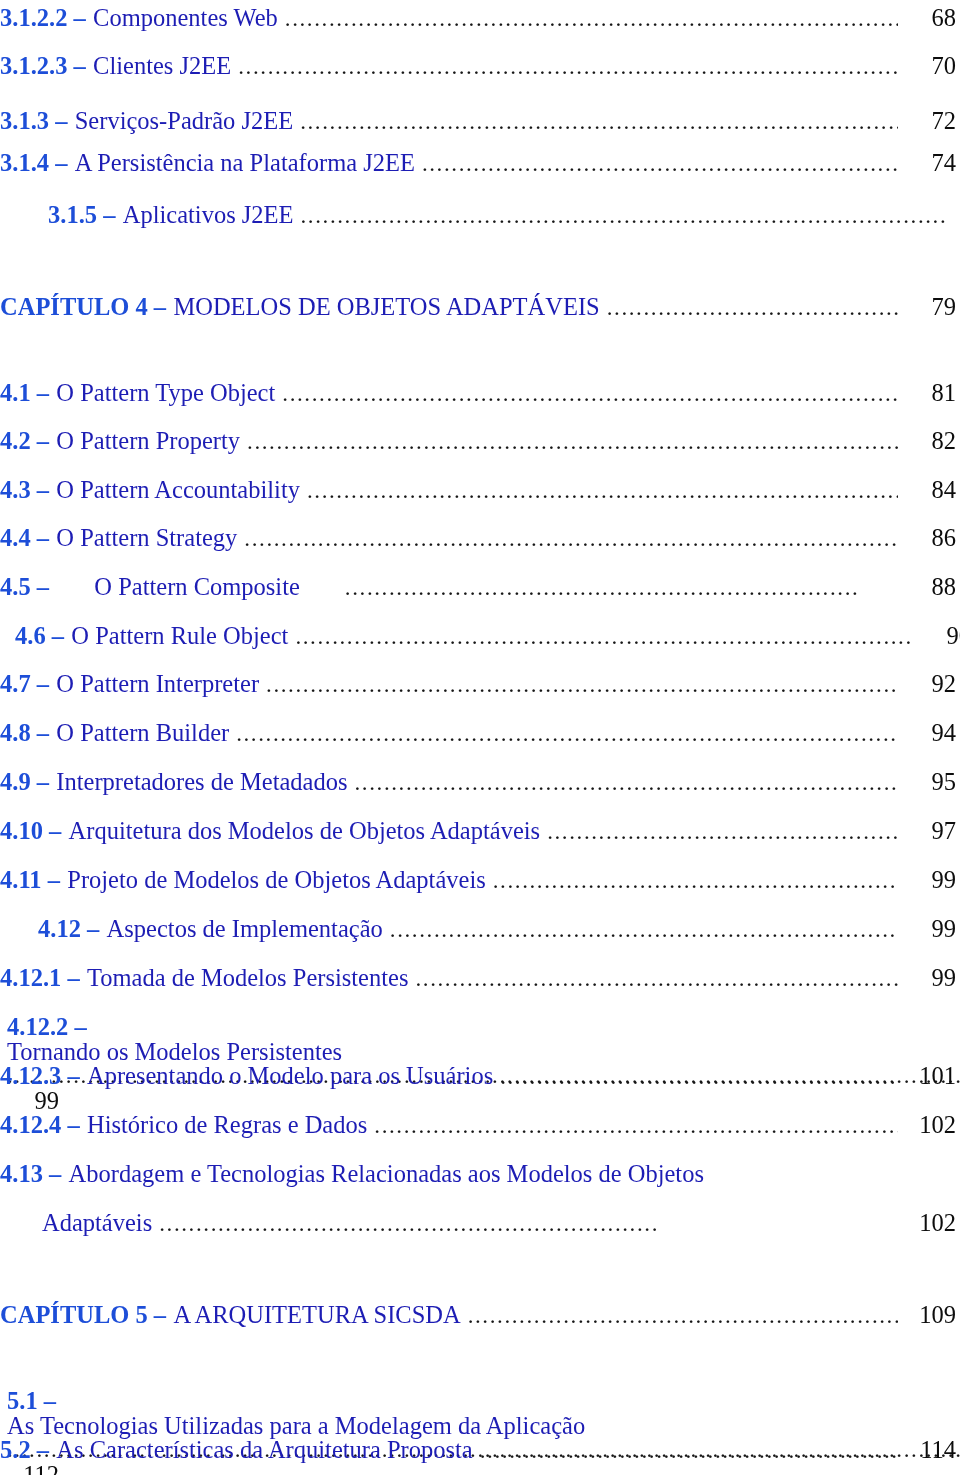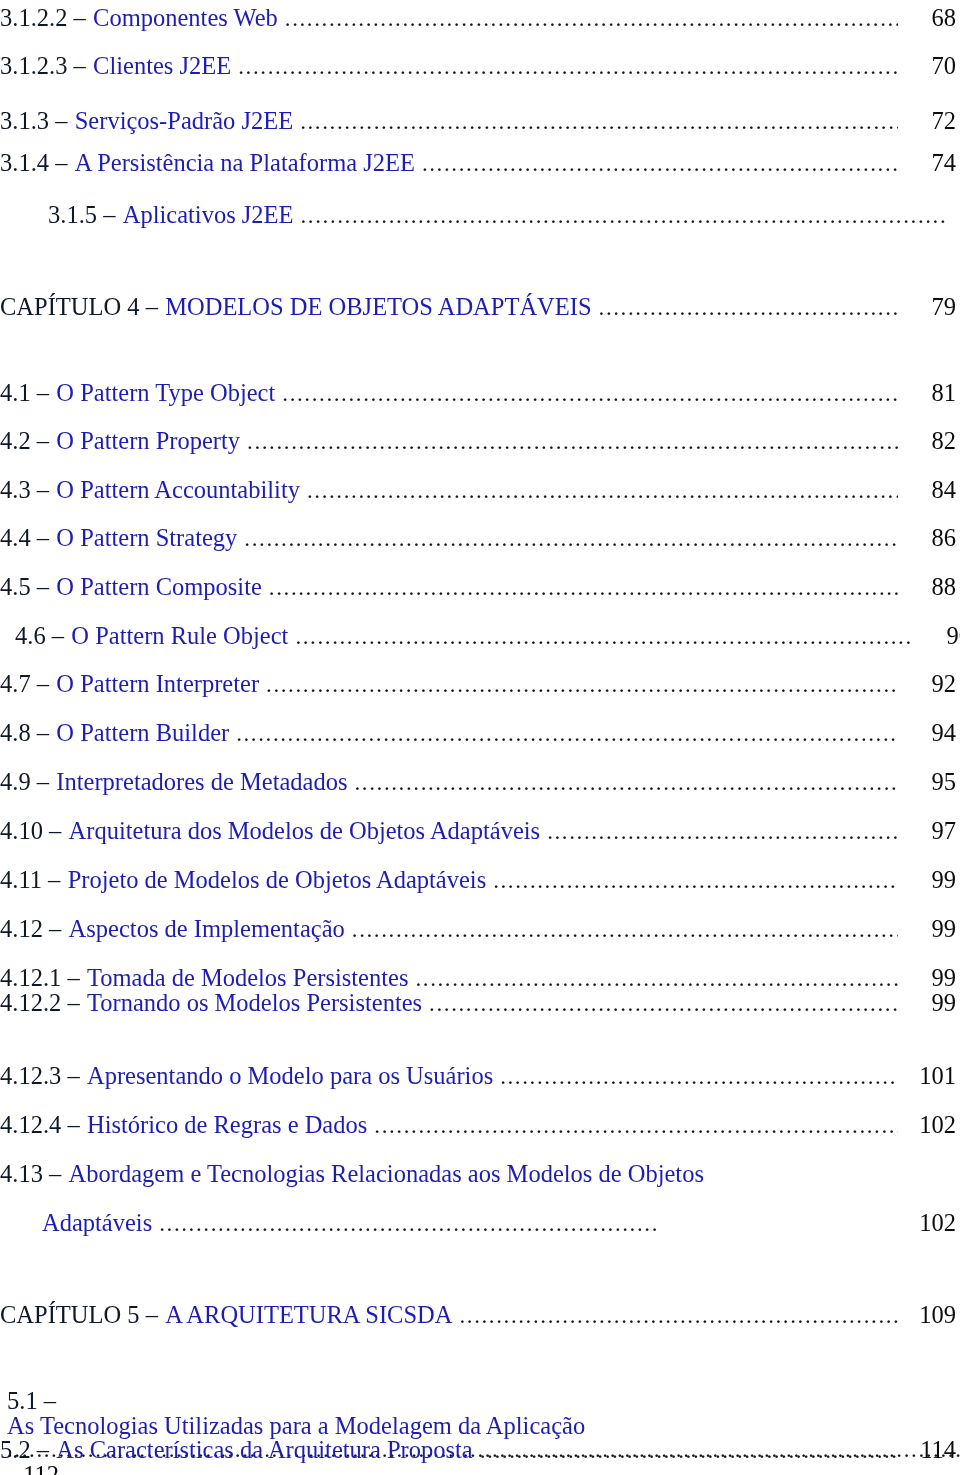--- a/index.html
+++ b/index.html
@@ -24,23 +24,24 @@
   .toc-entry {
     display: flex;
     align-items: baseline;
     width: 960px;
     box-sizing: border-box;
     font-size: 24.5px;
     line-height: 1;
     white-space: nowrap;
   }
   .toc-num {
-    color: #0f172a;
+    color: #1d4ed8;
     flex: 0 0 auto;
     padding-right: 0.30em;
+    font-weight: bold;
   }
   .toc-title {
     color: #1d1db4;
     flex: 0 0 auto;
   }
   .toc-leader {
     flex: 1 1 auto;
     overflow: hidden;
     margin: 0 6px 0 7px;
     position: relative;
@@ -140,21 +141,21 @@
       <span class="toc-title">O Pattern Accountability</span>
       <span class="toc-leader"></span>
       <span class="toc-page">84</span>
     </div>
     <div class="toc-entry" style="position: absolute; left: 0px; top: 526px;">
       <span class="toc-num">4.4 –</span>
       <span class="toc-title">O Pattern Strategy</span>
       <span class="toc-leader"></span>
       <span class="toc-page">86</span>
     </div>
-    <div class="toc-entry" style="position: absolute; left: 0px; top: 575px;">
+    <div class="toc-entry" style="position: absolute; left: 0px; top: 575px; gap: 38px;">
       <span class="toc-num">4.5 –</span>
       <span class="toc-title">O Pattern Composite</span>
       <span class="toc-leader"></span>
       <span class="toc-page">88</span>
     </div>
     <div class="toc-entry" style="position: absolute; left: 0px; top: 624px; margin-left: 15px;">
       <span class="toc-num">4.6 –</span>
       <span class="toc-title">O Pattern Rule Object</span>
       <span class="toc-leader"></span>
       <span class="toc-page">90</span>
@@ -182,33 +183,33 @@
       <span class="toc-title">Arquitetura dos Modelos de Objetos Adaptáveis</span>
       <span class="toc-leader"></span>
       <span class="toc-page">97</span>
     </div>
     <div class="toc-entry" style="position: absolute; left: 0px; top: 868px;">
       <span class="toc-num">4.11 –</span>
       <span class="toc-title">Projeto de Modelos de Objetos Adaptáveis</span>
       <span class="toc-leader"></span>
       <span class="toc-page">99</span>
     </div>
-    <div class="toc-entry" style="position: absolute; left: 0px; top: 917px;">
+    <div class="toc-entry" style="position: absolute; left: 0px; top: 917px; padding-left: 38px;">
       <span class="toc-num">4.12 –</span>
       <span class="toc-title">Aspectos de Implementação</span>
       <span class="toc-leader"></span>
       <span class="toc-page">99</span>
     </div>
     <div class="toc-entry" style="position: absolute; left: 0px; top: 966px;">
       <span class="toc-num">4.12.1 –</span>
       <span class="toc-title">Tomada de Modelos Persistentes</span>
       <span class="toc-leader"></span>
       <span class="toc-page">99</span>
     </div>
-    <div class="toc-entry" style="position: absolute; left: 0px; top: 991px;">
+    <div class="toc-entry" style="position: absolute; left: 0px; top: 1015px; flex-direction: column;">
       <span class="toc-num">4.12.2 –</span>
       <span class="toc-title">Tornando os Modelos Persistentes</span>
       <span class="toc-leader"></span>
       <span class="toc-page">99</span>
     </div>
     <div class="toc-entry" style="position: absolute; left: 0px; top: 1064px;">
       <span class="toc-num">4.12.3 –</span>
       <span class="toc-title">Apresentando o Modelo para os Usuários</span>
       <span class="toc-leader"></span>
       <span class="toc-page">101</span>

